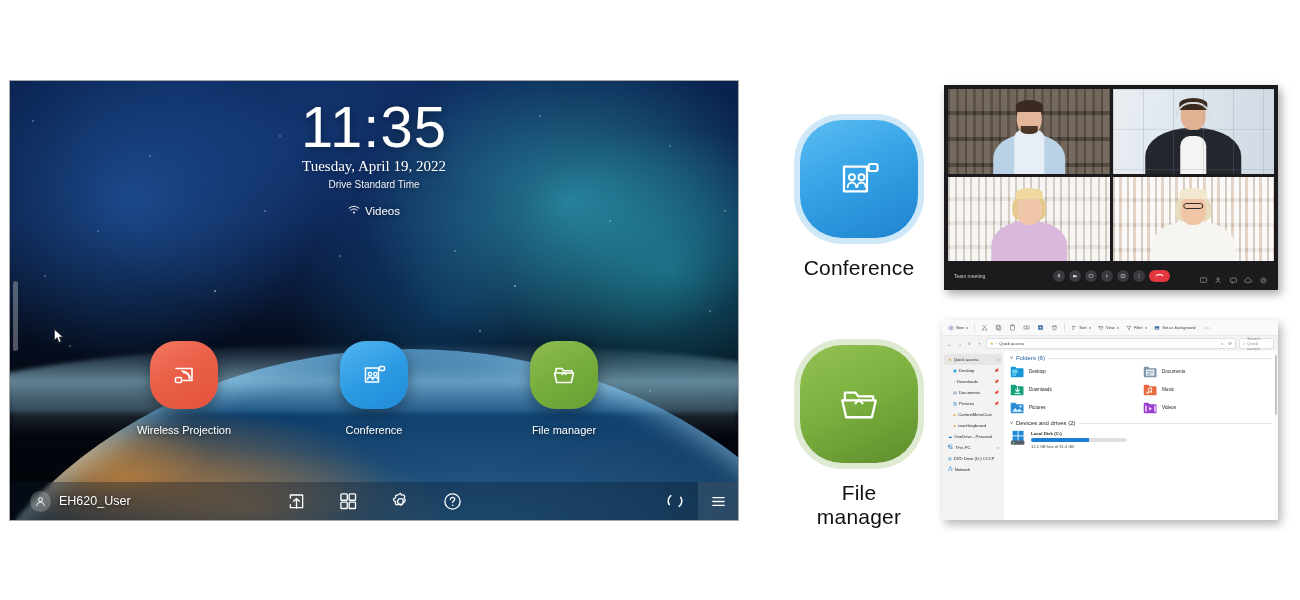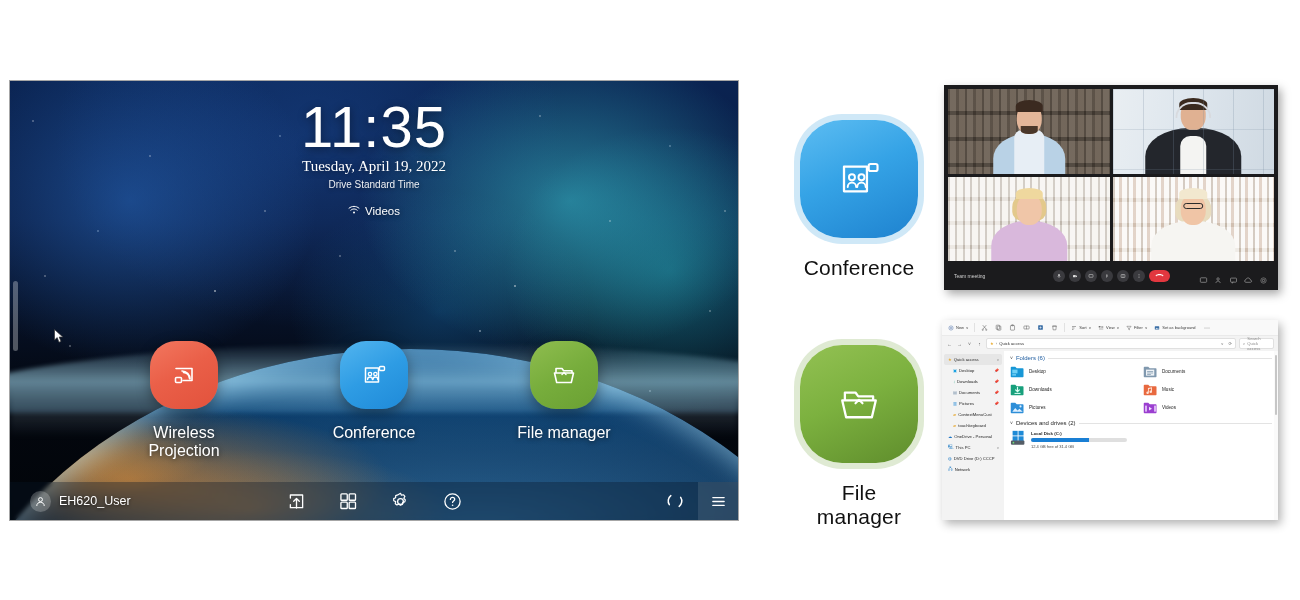--- a/index.html
+++ b/index.html
@@ -105,21 +105,21 @@
   .app { width: 135px; text-align: center; cursor: pointer; }
   .app-icon {
     width: 68px; height: 68px; margin: 0 auto;
     border-radius: 26px;
     display: flex; align-items: center; justify-content: center;
     box-shadow: 0 4px 14px rgba(0,0,0,.38);
   }
   .app-icon.red   { background: linear-gradient(150deg, #f2775f 0%, #ea5f48 45%, #e2523c 100%); }
   .app-icon.blue  { background: linear-gradient(150deg, #53b5ef 0%, #2e9ce4 50%, #1f8ad8 100%); }
   .app-icon.green { background: linear-gradient(150deg, #8fbd4f 0%, #77ad3c 50%, #6aa033 100%); }
-  .app-label { margin-top: 15px; color: #fff; font-size: 16px; text-shadow: 0 1px 5px rgba(0,0,0,.6); }
+  .app-label { margin-top: 15px; color: #fff; font-size: 11px; text-shadow: 0 1px 5px rgba(0,0,0,.6); }
 
   
   .taskbar {
     position: absolute; left: 0; bottom: 0; width: 728px; height: 38px;
     background: rgba(10,22,42,.34);
     display: flex; align-items: center;
     backdrop-filter: blur(2px);
   }
   .tb-user { display: flex; align-items: center; gap: 8px; padding-left: 20px; color: #fff; }
   .tb-avatar { width: 21px; height: 21px; border-radius: 50%; background: rgba(255,255,255,.22);

